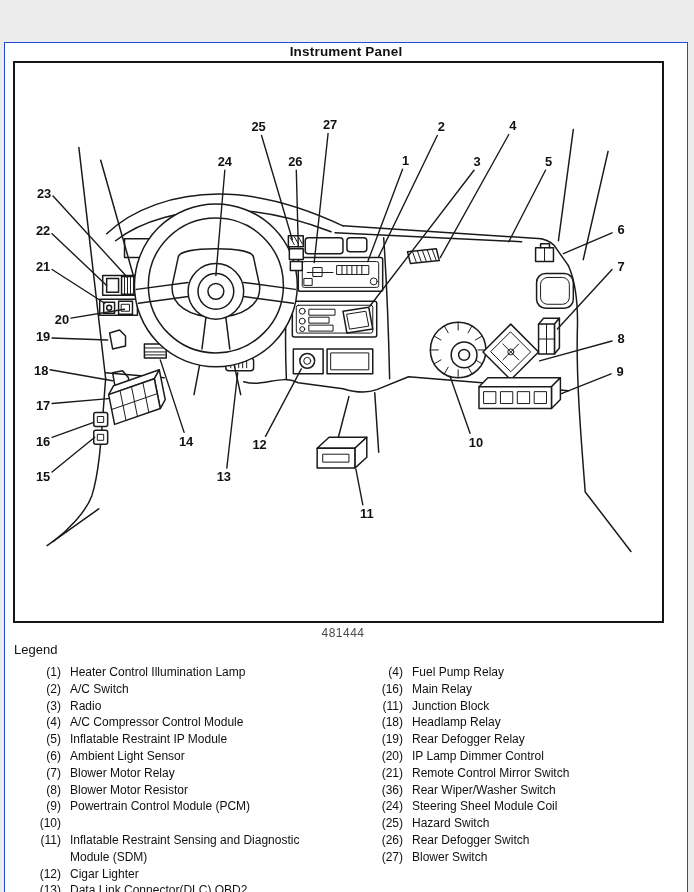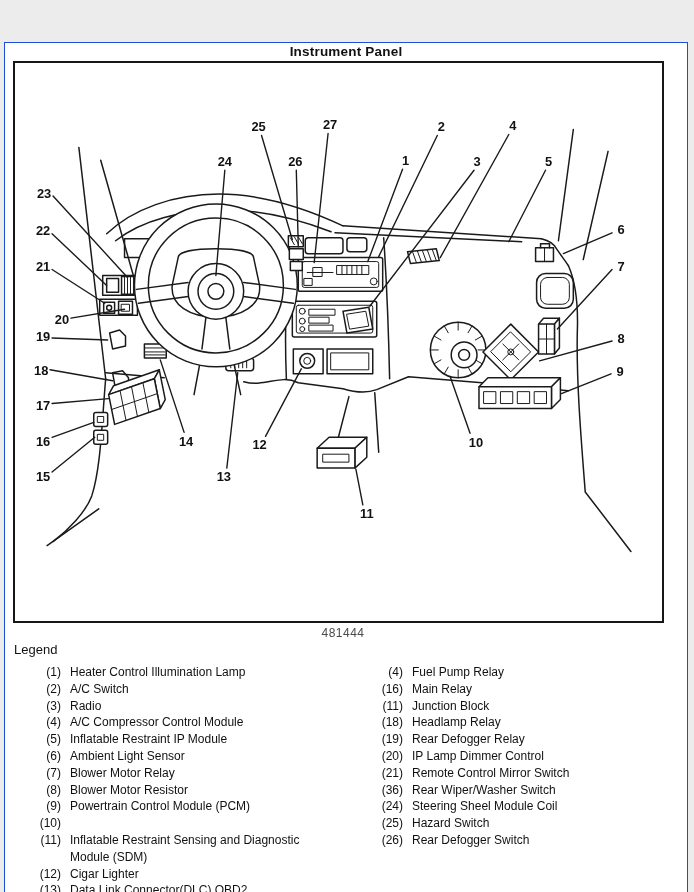--- a/index.html
+++ b/index.html
@@ -368,17 +368,21 @@
             <span class="ltxt">Steering Sheel Module Coil</span>
           </div>
           <div class="lrow">
             <span class="lnum">(25)</span>
             <span class="ltxt">Hazard Switch</span>
           </div>
           <div class="lrow">
             <span class="lnum">(26)</span>
             <span class="ltxt">Rear Defogger Switch</span>
           </div>
+          <div class="lrow">
+            <span class="lnum">(27)</span>
+            <span class="ltxt">Blower Switch</span>
+          </div>
         </div>
     </div>
 
   </div>
 </div>
 
 </body></html>

